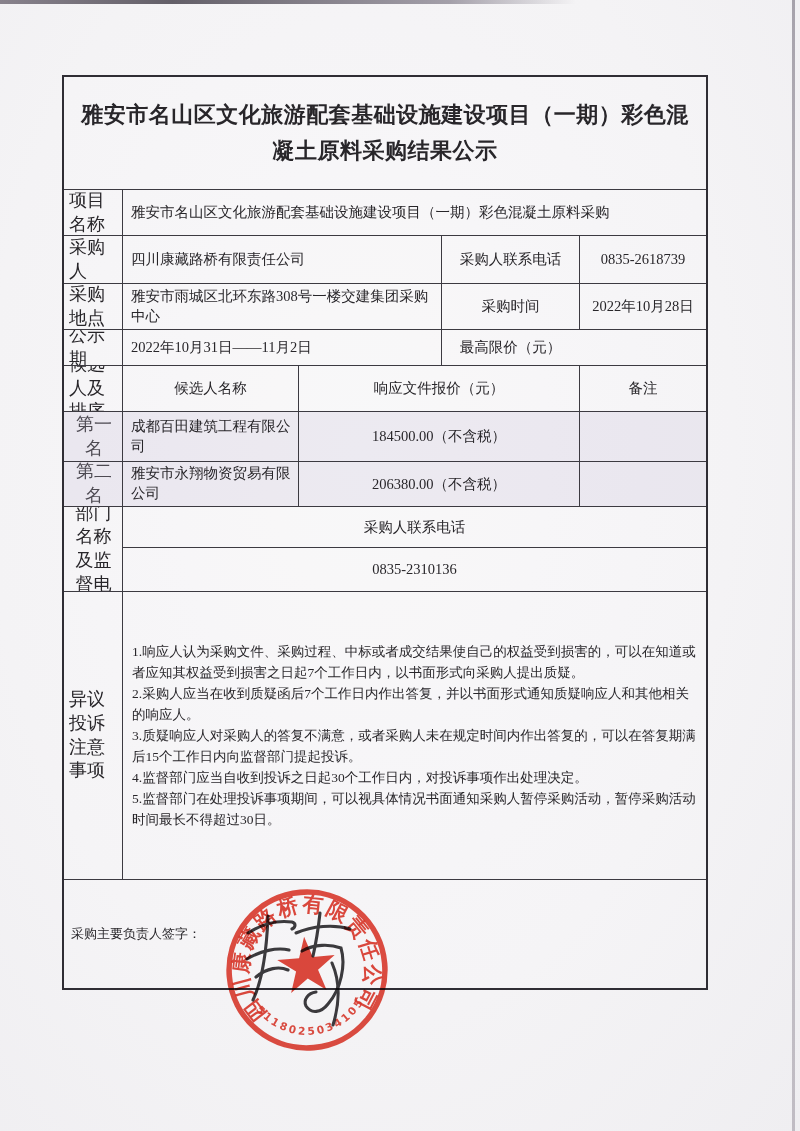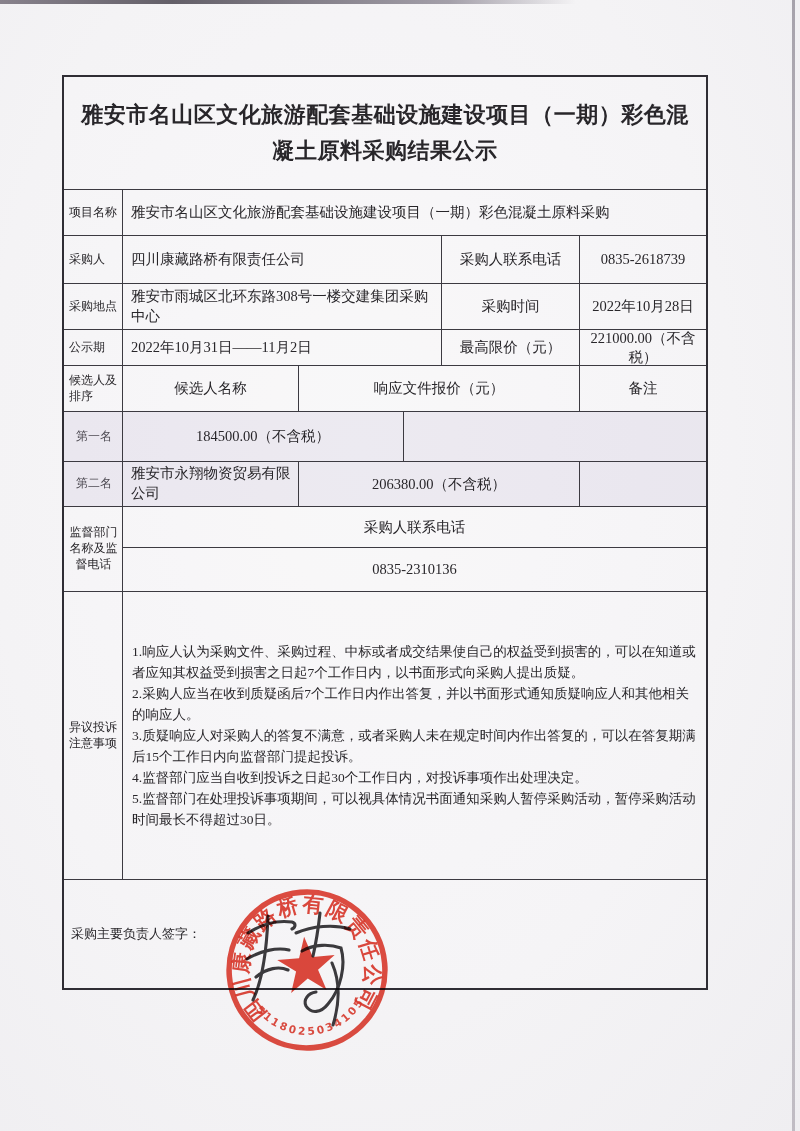--- a/index.html
+++ b/index.html
@@ -30,21 +30,21 @@
   }
   .row{display:flex;border-top:1.6px solid #3c3a41;box-sizing:border-box;flex:none;}
   .row.first{border-top:none;}
   .row.grow{flex:1;}
   .cell{
     border-left:1.6px solid #3c3a41;box-sizing:border-box;
     display:flex;align-items:center;overflow:hidden;
   }
   .cell.noleft{border-left:none;}
   .cell.grow{flex:1;}
-  .label{width:58px;padding:2px 3px 2px 5px;line-height:1.32;font-size:12px;}
+  .label{width:58px;padding:2px 3px 2px 5px;line-height:1.32;font-size:18px;}
   .w-val{width:319px;}
   .w-name{width:176px;}
   .w-quote{width:281px;}
   .w-c3{width:138px;}
   .pad-l{padding-left:8px;padding-right:6px;line-height:1.35;font-size:14.5px;}
   .center{justify-content:center;text-align:center;font-size:14.5px;padding:2px 4px;}
   .title-row{height:112px;}
   .title-cell{
     flex:1;justify-content:center;text-align:center;
     font-size:22px;font-weight:bold;line-height:1.65;letter-spacing:.5px;
@@ -105,32 +105,32 @@
       <div class="cell noleft label">采购地点</div>
       <div class="cell w-val pad-l">雅安市雨城区北环东路308号一楼交建集团采购中心</div>
       <div class="cell w-c3 center">采购时间</div>
       <div class="cell grow center">2022年10月28日</div>
     </div>
 
     <div class="row h-r4">
       <div class="cell noleft label">公示期</div>
       <div class="cell w-val pad-l">2022年10月31日——11月2日</div>
       <div class="cell w-c3 center">最高限价（元）</div>
-      <div class="cell grow center">221000.00（不含税）</div>
     </div>
 
     <div class="row h-r5">
       <div class="cell noleft label">候选人及排序</div>
       <div class="cell w-name center">候选人名称</div>
       <div class="cell w-quote center">响应文件报价（元）</div>
       <div class="cell grow center">备注</div>
     </div>
 
     <div class="row h-r6 tint">
       <div class="cell noleft label rank">第一名</div>
+      <div class="cell w-name pad-l">成都百田建筑工程有限公司</div>
       <div class="cell w-quote center">184500.00（不含税）</div>
       <div class="cell grow center"></div>
     </div>
 
     <div class="row h-r7 tint">
       <div class="cell noleft label rank">第二名</div>
       <div class="cell w-name pad-l">雅安市永翔物资贸易有限公司</div>
       <div class="cell w-quote center">206380.00（不含税）</div>
       <div class="cell grow center"></div>
     </div>

